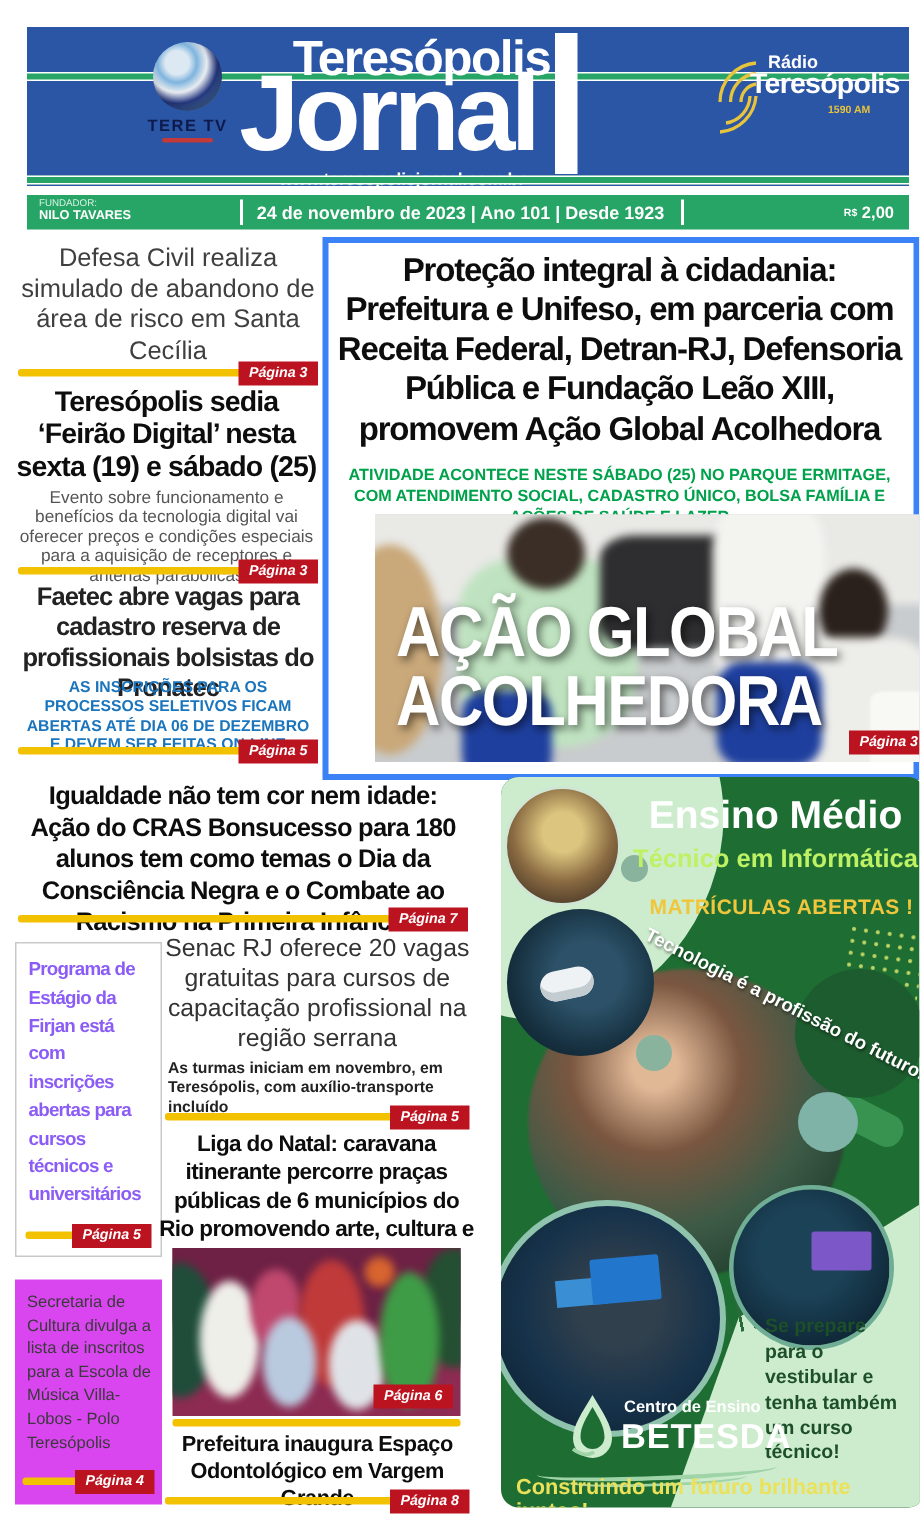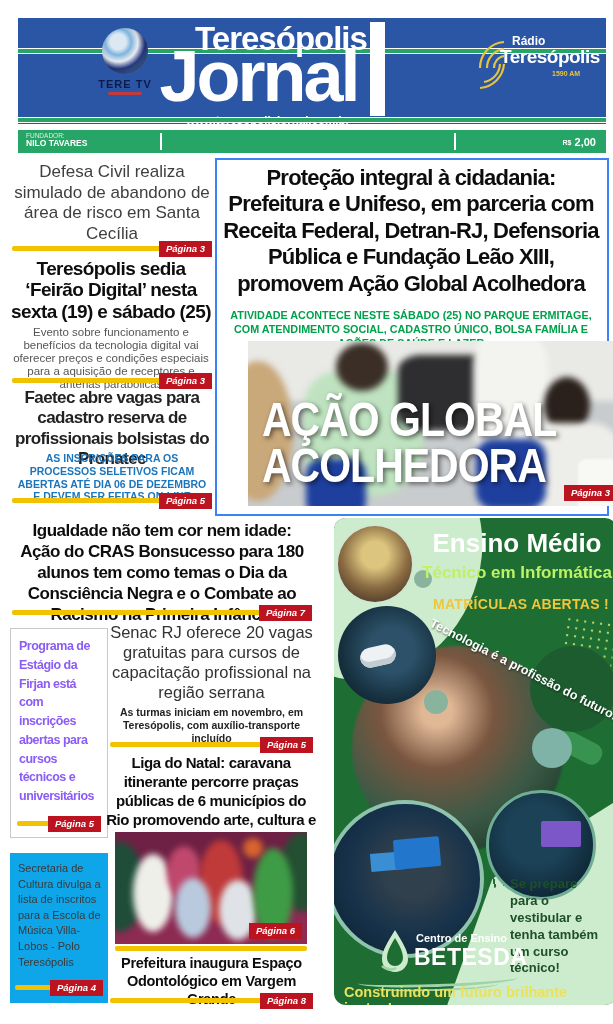--- a/index.html
+++ b/index.html
@@ -47,21 +47,21 @@
   .photo-tag{position:absolute;right:5px;bottom:5px;background:#bb1420;color:#fff;
     font-style:italic;font-weight:bold;font-size:9.5px;padding:2px 7px 3px;}
   .hl{position:absolute;text-align:center;}
   
   .hl-defesa{left:12px;top:162px;width:200px;font-size:17px;color:#3f3f3f;line-height:1.22;}
   .hl-feirao{left:8px;top:258px;width:206px;font-size:19px;font-weight:bold;letter-spacing:-0.6px;line-height:1.13;color:#0d0d0d;}
   .deck-feirao{left:10px;top:326px;width:202px;font-size:11.5px;color:#555;line-height:1.14;}
   .hl-faetec{left:10px;top:388px;width:204px;font-size:17px;font-weight:600;letter-spacing:-0.6px;line-height:1.2;color:#222;}
   .deck-faetec{left:14px;top:452px;width:196px;font-size:10.5px;font-weight:bold;color:#1b75bc;line-height:1.22;}
   
-  .mainbox{position:absolute;left:215px;top:158px;width:390px;height:354px;border:2px solid #3b82f6;background:#fff;}
+  .mainbox{position:absolute;left:215px;top:158px;width:390px;height:354px;border:4px solid #3b82f6;background:#fff;}
   .main-hl{position:absolute;left:5px;top:5px;width:378px;text-align:center;
     font-size:22px;font-weight:bold;letter-spacing:-0.8px;line-height:1.2;color:#0d0d0d;}
   .main-deck{position:absolute;left:6px;top:148px;width:376px;text-align:center;
     font-size:10.8px;font-weight:bold;color:#00a14b;line-height:1.3;}
   .photo{position:absolute;overflow:hidden;background:#c9ccce;}
   .photo-main{left:7px;top:181px;width:374px;height:165px;margin-left:24px;}
   .blob{position:absolute;border-radius:50%;filter:blur(3px);}
   .overlay1{position:absolute;left:14px;top:52px;font-size:41px;font-weight:bold;color:#fff;
     letter-spacing:-1px;transform:scaleY(1.15);transform-origin:left top;
     text-shadow:2px 2px 5px rgba(0,0,0,.55);}
@@ -69,27 +69,27 @@
     letter-spacing:-1px;transform:scaleY(1.15);transform-origin:left top;
     text-shadow:2px 2px 5px rgba(0,0,0,.55);}
   
   .hl-igualdade{left:12px;top:520px;width:300px;font-size:17px;font-weight:bold;letter-spacing:-0.5px;line-height:1.24;color:#0d0d0d;}
   
   .firjanbox{position:absolute;left:10px;top:628px;width:96px;height:208px;border:1px solid #c9c9c9;background:#fff;}
   .firjan-text{position:absolute;left:8px;top:8px;width:80px;font-size:12.5px;font-weight:bold;
     letter-spacing:-0.5px;line-height:1.5;color:#8b5cf6;}
   .firjan-rule{left:6px;bottom:6px;right:6px;top:auto;width:84px;}
   
-  .culturabox{position:absolute;left:10px;top:853px;width:98px;height:150px;background:#0ea5e9;}
+  .culturabox{position:absolute;left:10px;top:853px;width:98px;height:150px;background:#d946ef;}
   .cultura-text{position:absolute;left:8px;top:8px;width:84px;font-size:11px;font-weight:500;
     line-height:1.42;color:#3a3a3a;}
   .cultura-rule{left:5px;top:126px;width:88px;}
   
   .hl-senac{left:108px;top:622px;width:207px;font-size:16.5px;color:#333;line-height:1.22;}
-  .deck-senac{left:112px;top:706px;width:199px;font-size:10.5px;font-weight:bold;color:#222;line-height:1.25;text-align:center;position:absolute;}
+  .deck-senac{left:112px;top:706px;width:199px;font-size:10.5px;font-weight:bold;color:#222;line-height:1.25;text-align:left;position:absolute;}
   .hl-liga{left:106px;top:754px;width:210px;font-size:15px;font-weight:bold;letter-spacing:-0.4px;line-height:1.26;color:#0d0d0d;}
   .photo-natal{left:115px;top:832px;width:192px;height:112px;background:#8d2b52;}
   .hl-odonto{left:108px;top:954px;width:207px;font-size:14.5px;font-weight:bold;letter-spacing:-0.3px;line-height:1.25;color:#0d0d0d;}
   
   .ad{position:absolute;left:334px;top:518px;width:283px;height:487px;background:#1e6e33;
       border-radius:12px;overflow:hidden;}
   .ad-leaf{position:absolute;left:-70px;top:-85px;width:215px;height:250px;background:#cdeccd;
       border-radius:50%;transform:rotate(25deg);}
   .ad-blade{position:absolute;left:98px;top:142px;width:195px;height:22px;background:#3c9a55;
       transform:rotate(27deg);transform-origin:left top;border-radius:10px;opacity:.85;}
@@ -176,20 +176,21 @@
     </div>
     <div class="mast-stripe-b"></div>
   </div>
 
   <div class="infobar">
     <div class="founder">
       <div class="founder-label">FUNDADOR:</div>
       <div class="founder-name">NILO TAVARES</div>
     </div>
     <div class="ib-sep" style="left:142px;"></div>
+    <div class="ib-date">24 de novembro de 2023 | Ano 101 | Desde 1923</div>
     <div class="ib-sep" style="right:150px;"></div>
     <div class="ib-price"><span class="sym">R$</span> <span>2,00</span></div>
   </div>
 
   <div class="hl hl-defesa">Defesa Civil realiza simulado de abandono de área de risco em Santa Cecília</div>
   <div class="rule" style="left:12px;top:240px;width:200px;">
     <div class="rule-bar"></div>
     <div class="rule-tag">Página 3</div>
   </div>
 

